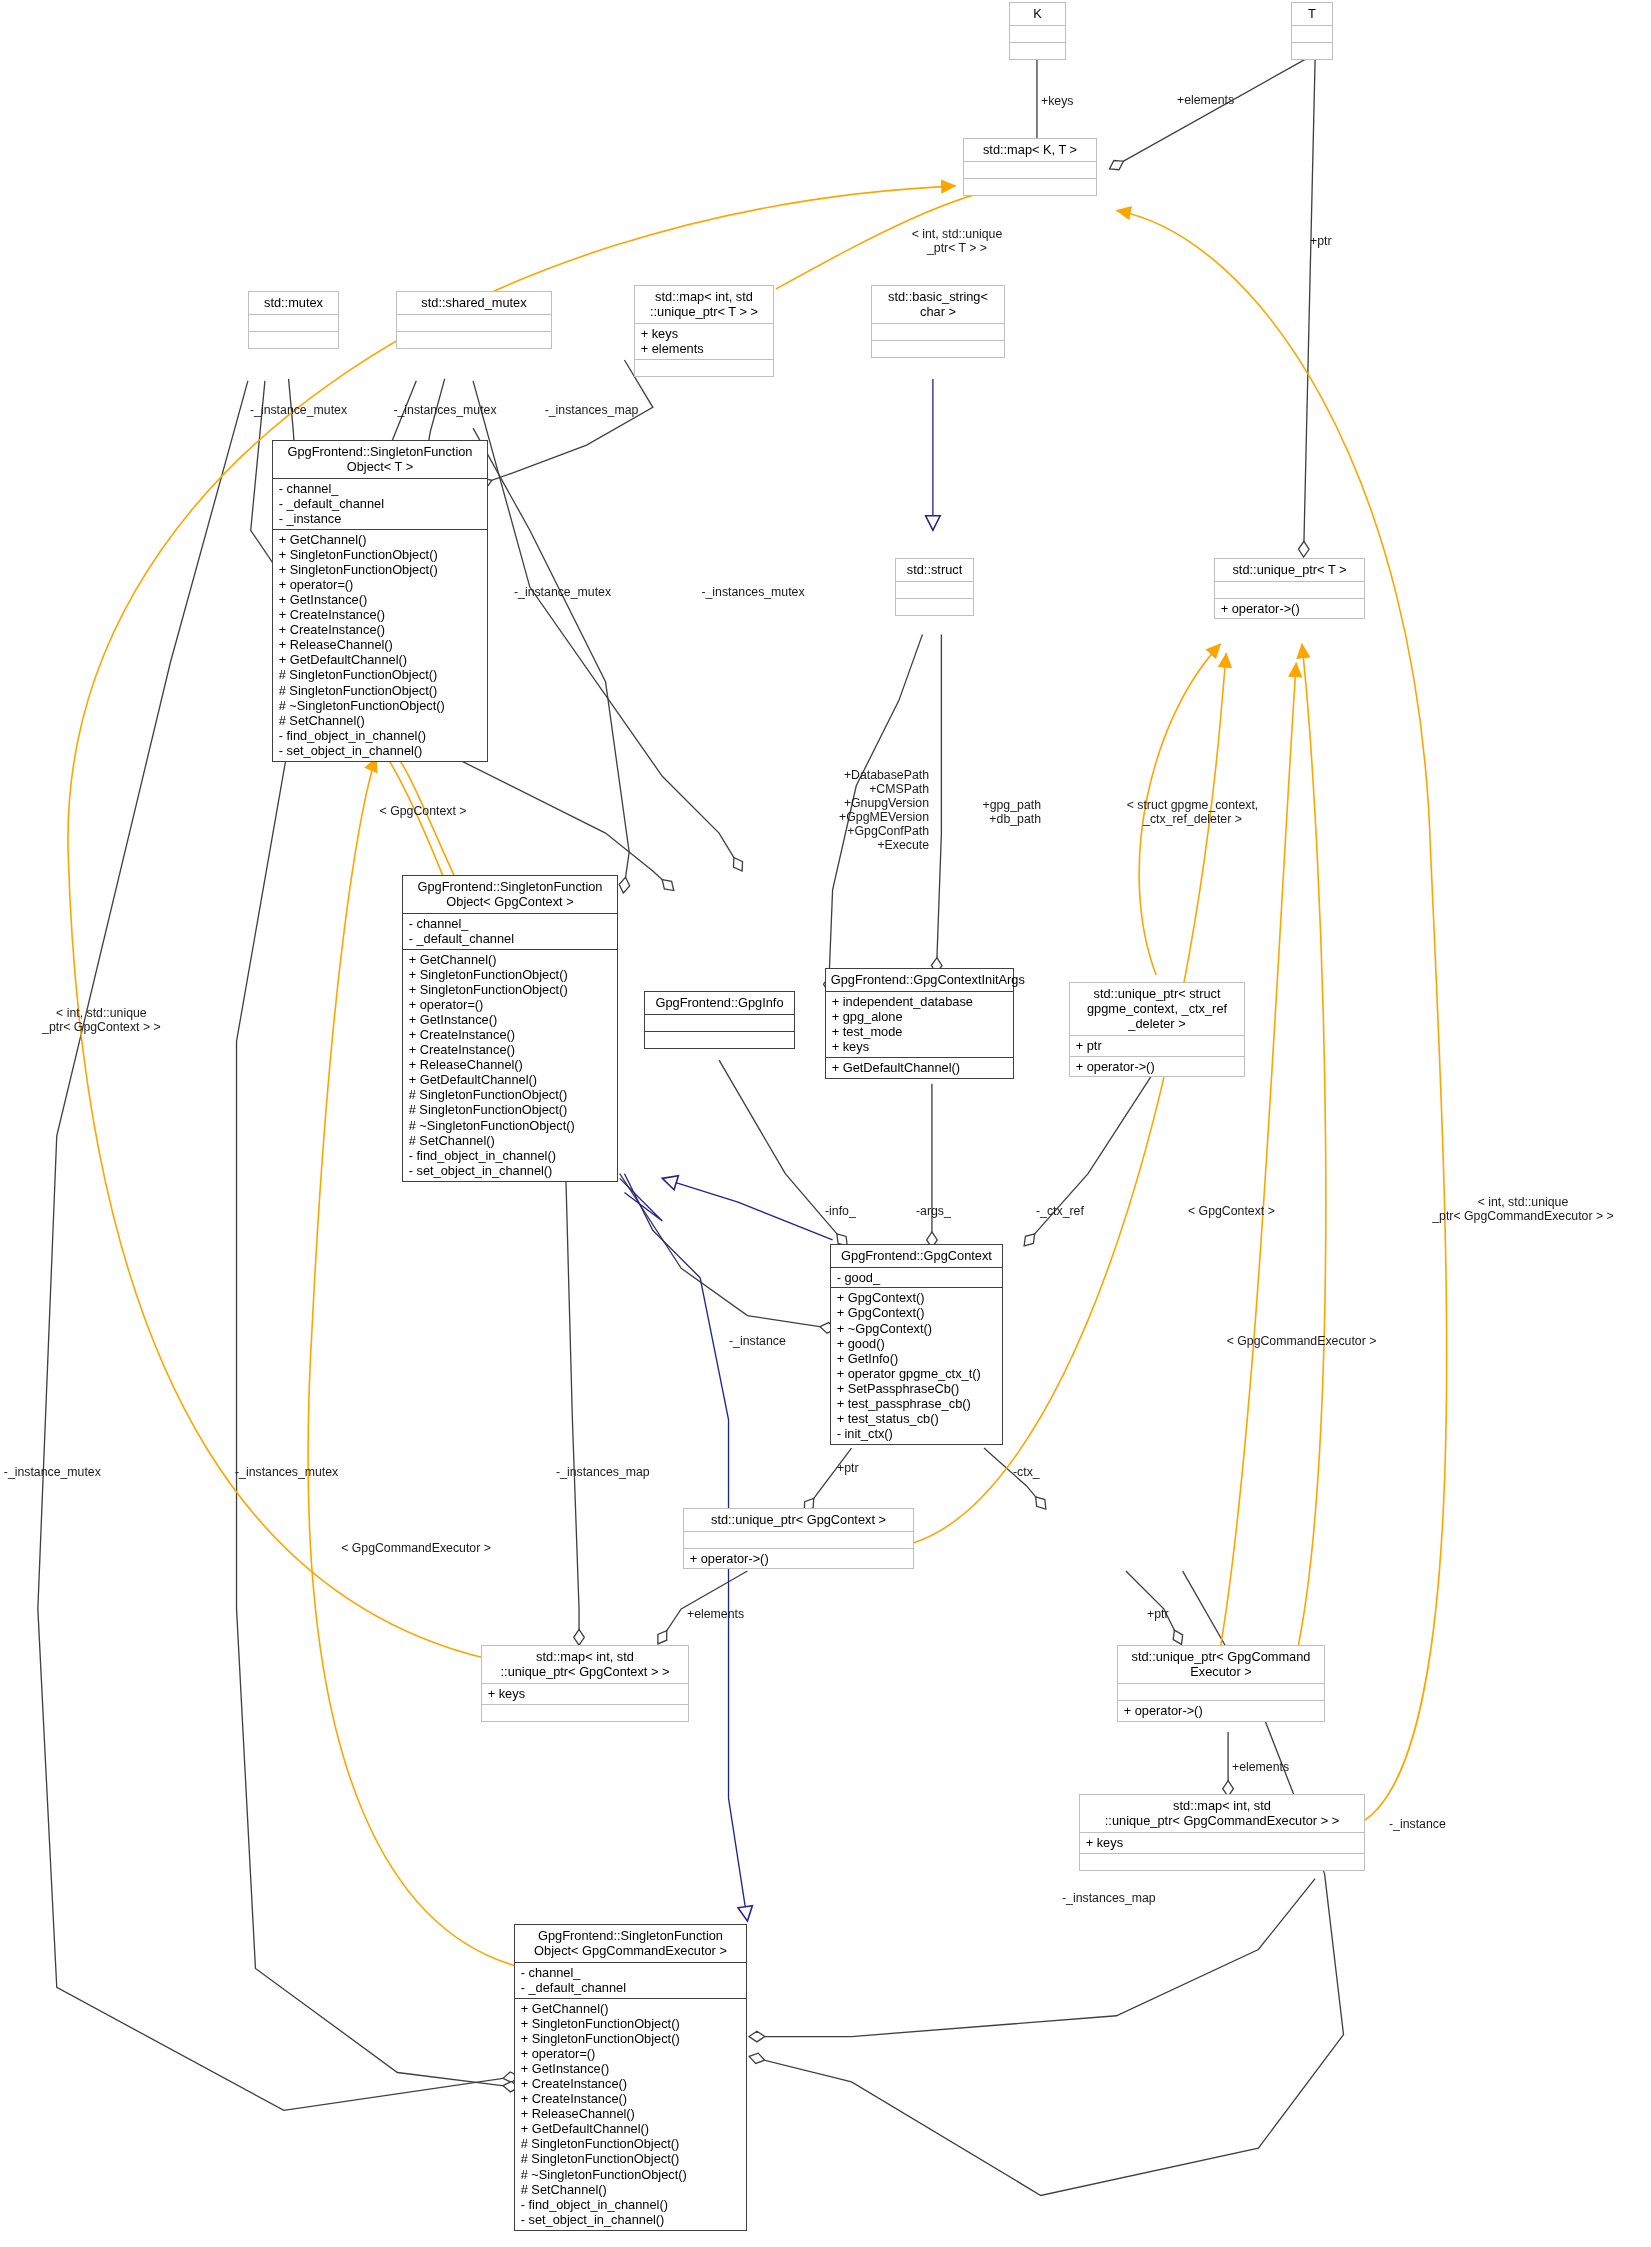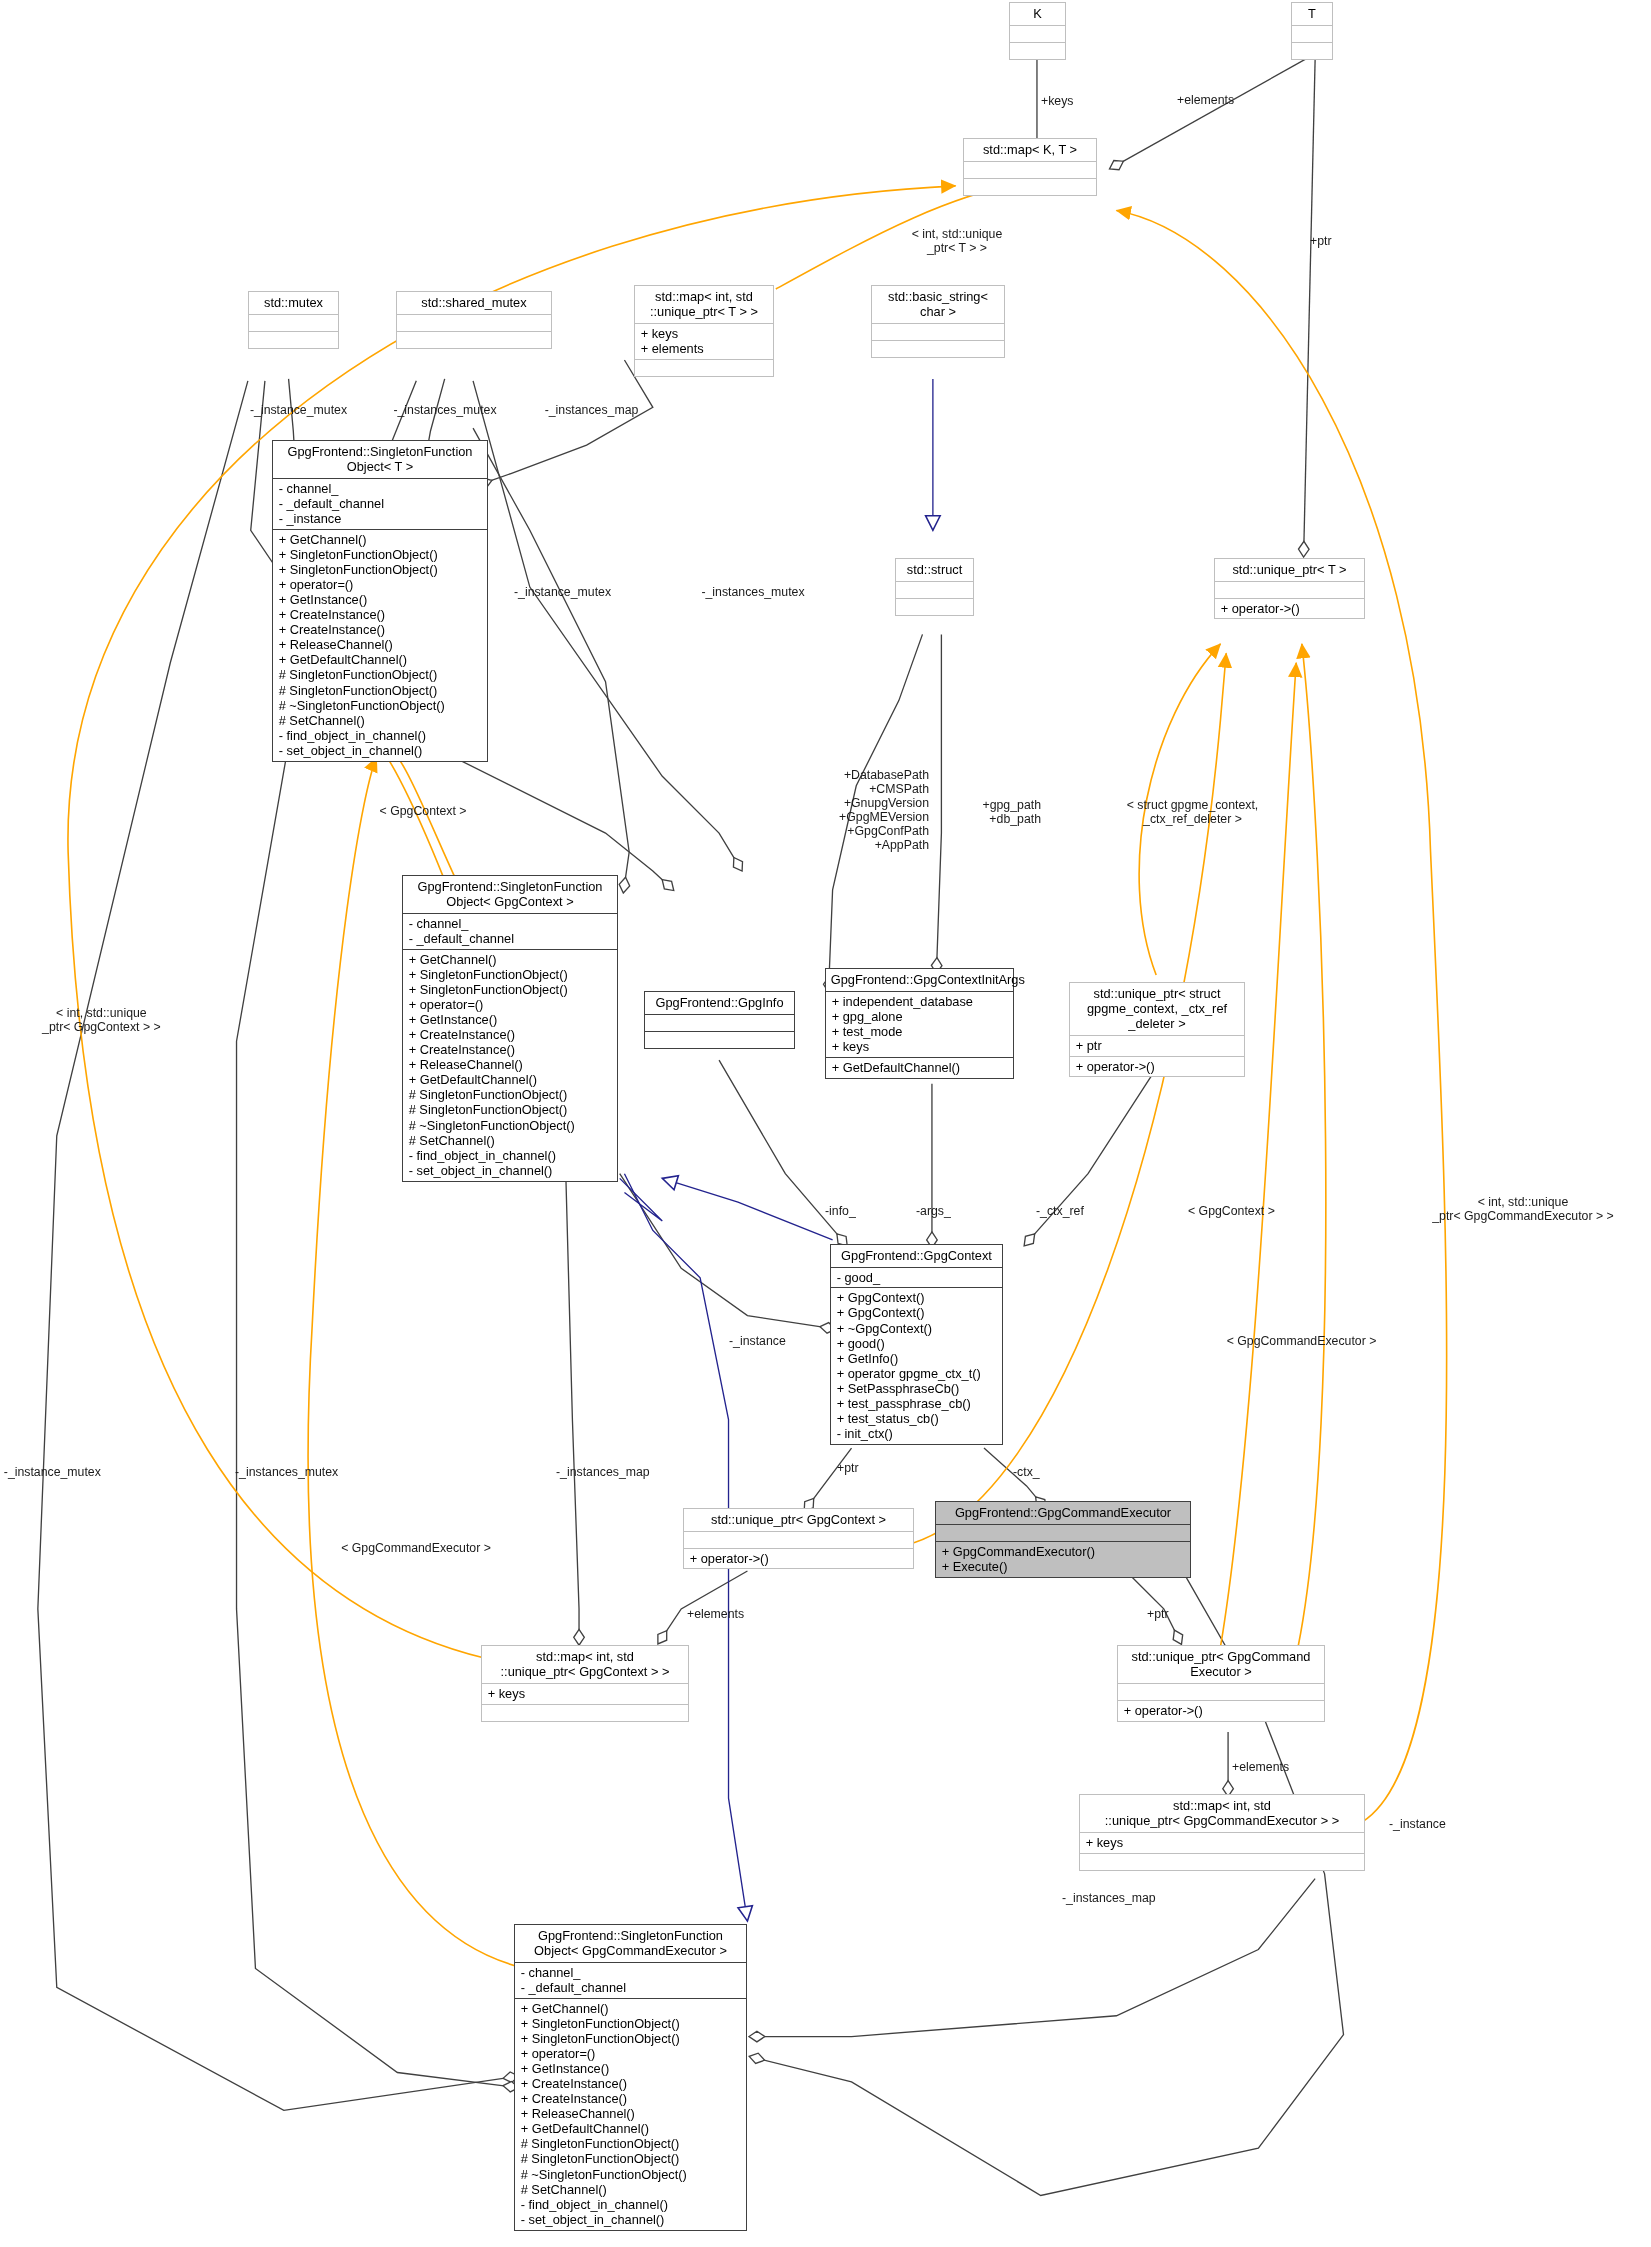--- a/index.html
+++ b/index.html
@@ -346,28 +346,20 @@
 + ~GpgContext()
 + good()
 + GetInfo()
 + operator gpgme_ctx_t()
 + SetPassphraseCb()
 + test_passphrase_cb()
 + test_status_cb()
 - init_ctx()</div>
   </div>
 
-  <div class="node strong highlight" style="left:935px; top:1501px; width:256px;">
-    <div class="title">GpgFrontend::GpgCommandExecutor</div>
-    <div class="sep"></div>
-      <div class="compartment empty"></div>
-    <div class="sep"></div>
-      <div class="compartment">+ GpgCommandExecutor()
-+ Execute()</div>
-  </div>
 
   <div class="node" style="left:683px; top:1508px; width:231px;">
     <div class="title">std::unique_ptr&lt; GpgContext &gt;</div>
     <div class="sep"></div>
       <div class="compartment empty"></div>
     <div class="sep"></div>
       <div class="compartment">+ operator-&gt;()</div>
   </div>
 
   <div class="node" style="left:481px; top:1645px; width:208px;">
@@ -434,21 +426,21 @@
   <div class="elabel c" style="left:499px; top:585px; width:127px;">-_instance_mutex</div>
   <div class="elabel c" style="left:685px; top:585px; width:136px;">-_instances_mutex</div>
 
   <div class="elabel c" style="left:352px; top:804px; width:142px;">&lt; GpgContext &gt;</div>
 
   <div class="elabel r" style="left:814px; top:768px; width:115px;">+DatabasePath
 +CMSPath
 +GnupgVersion
 +GpgMEVersion
 +GpgConfPath
-+AppPath</div>
++Execute</div>
   <div class="elabel l" style="left:937px; top:798px; width:104px;text-align:right;">+gpg_path
 +db_path</div>
 
   <div class="elabel c" style="left:1098px; top:798px; width:189px;">&lt; struct gpgme_context,
 _ctx_ref_deleter &gt;</div>
 
   <div class="elabel c" style="left:11.4px; top:1006px; width:180px;">&lt; int, std::unique
 _ptr&lt; GpgContext &gt; &gt;</div>
 
   <div class="elabel l" style="left:825px; top:1204px;">-info_</div>

